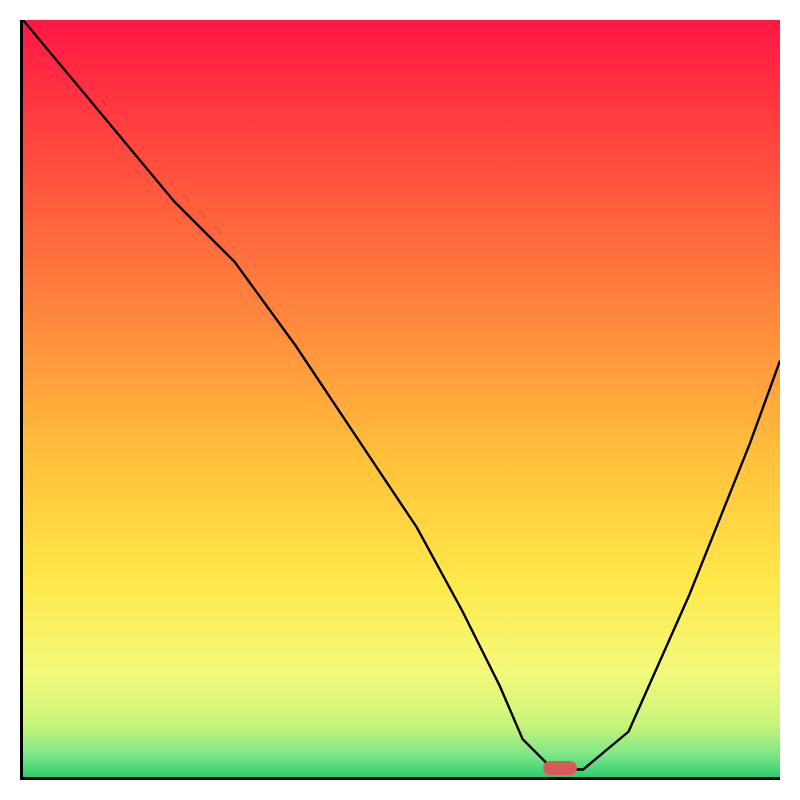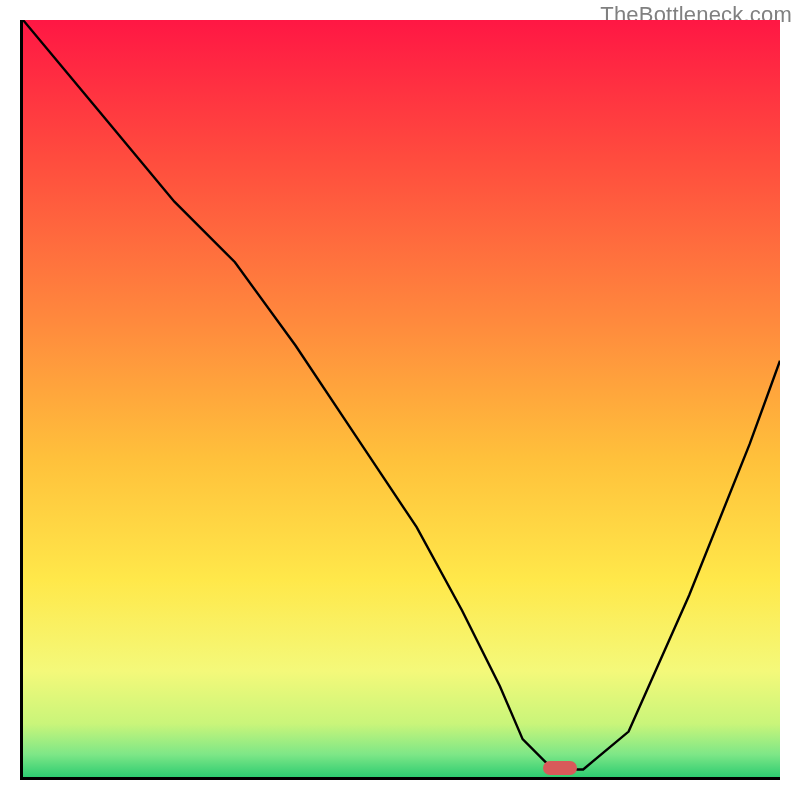--- a/index.html
+++ b/index.html
@@ -56,21 +56,20 @@
     border-radius: 7px;
     background: #d85a5a;
     transform: translate(-50%, -50%);
   }
 </style>
 </head>
 <body>
 
 <div class="canvas">
 
-  <div class="watermark">TheBottleneck.com</div>
 
   <div class="plot-area">
     <svg class="gradient" viewBox="0 0 100 100" preserveAspectRatio="none">
       <defs>
         <linearGradient id="bg-grad" x1="0" y1="0" x2="0" y2="1">
             <stop offset="0%" stop-color="#ff1744"></stop>
             <stop offset="18%" stop-color="#ff4b3e"></stop>
             <stop offset="40%" stop-color="#ff8a3d"></stop>
             <stop offset="58%" stop-color="#ffc13b"></stop>
             <stop offset="74%" stop-color="#ffe84a"></stop>

